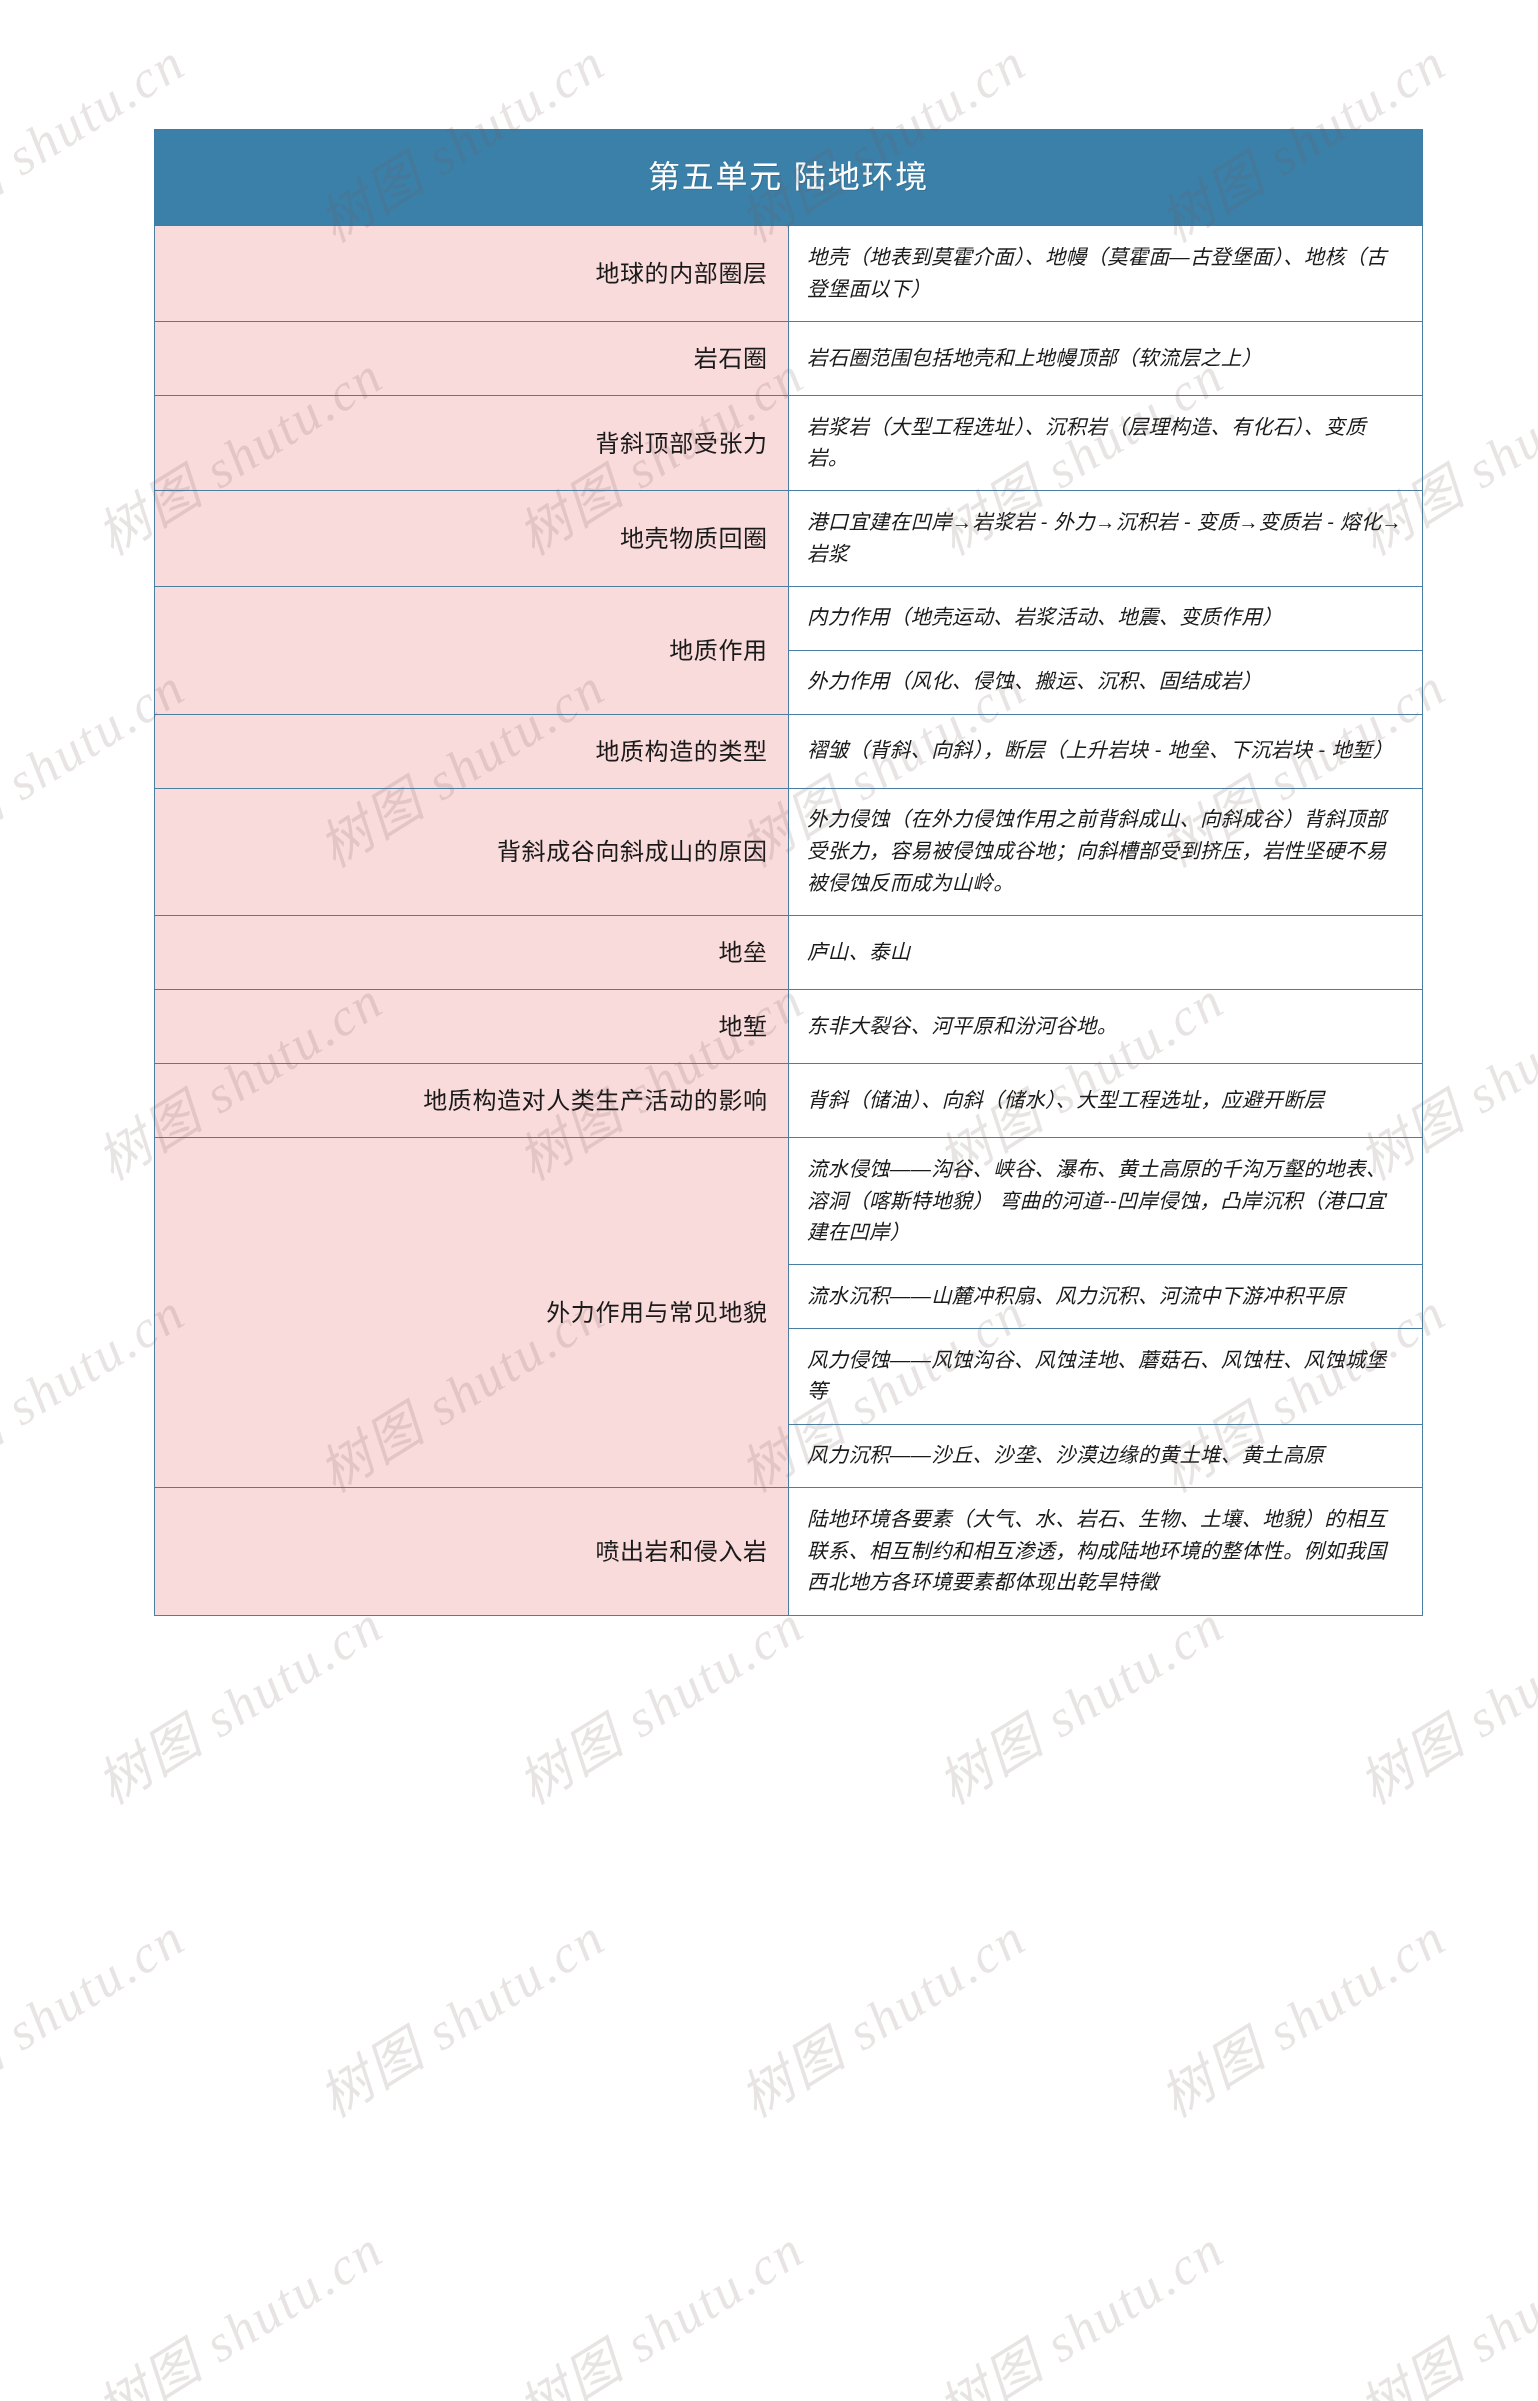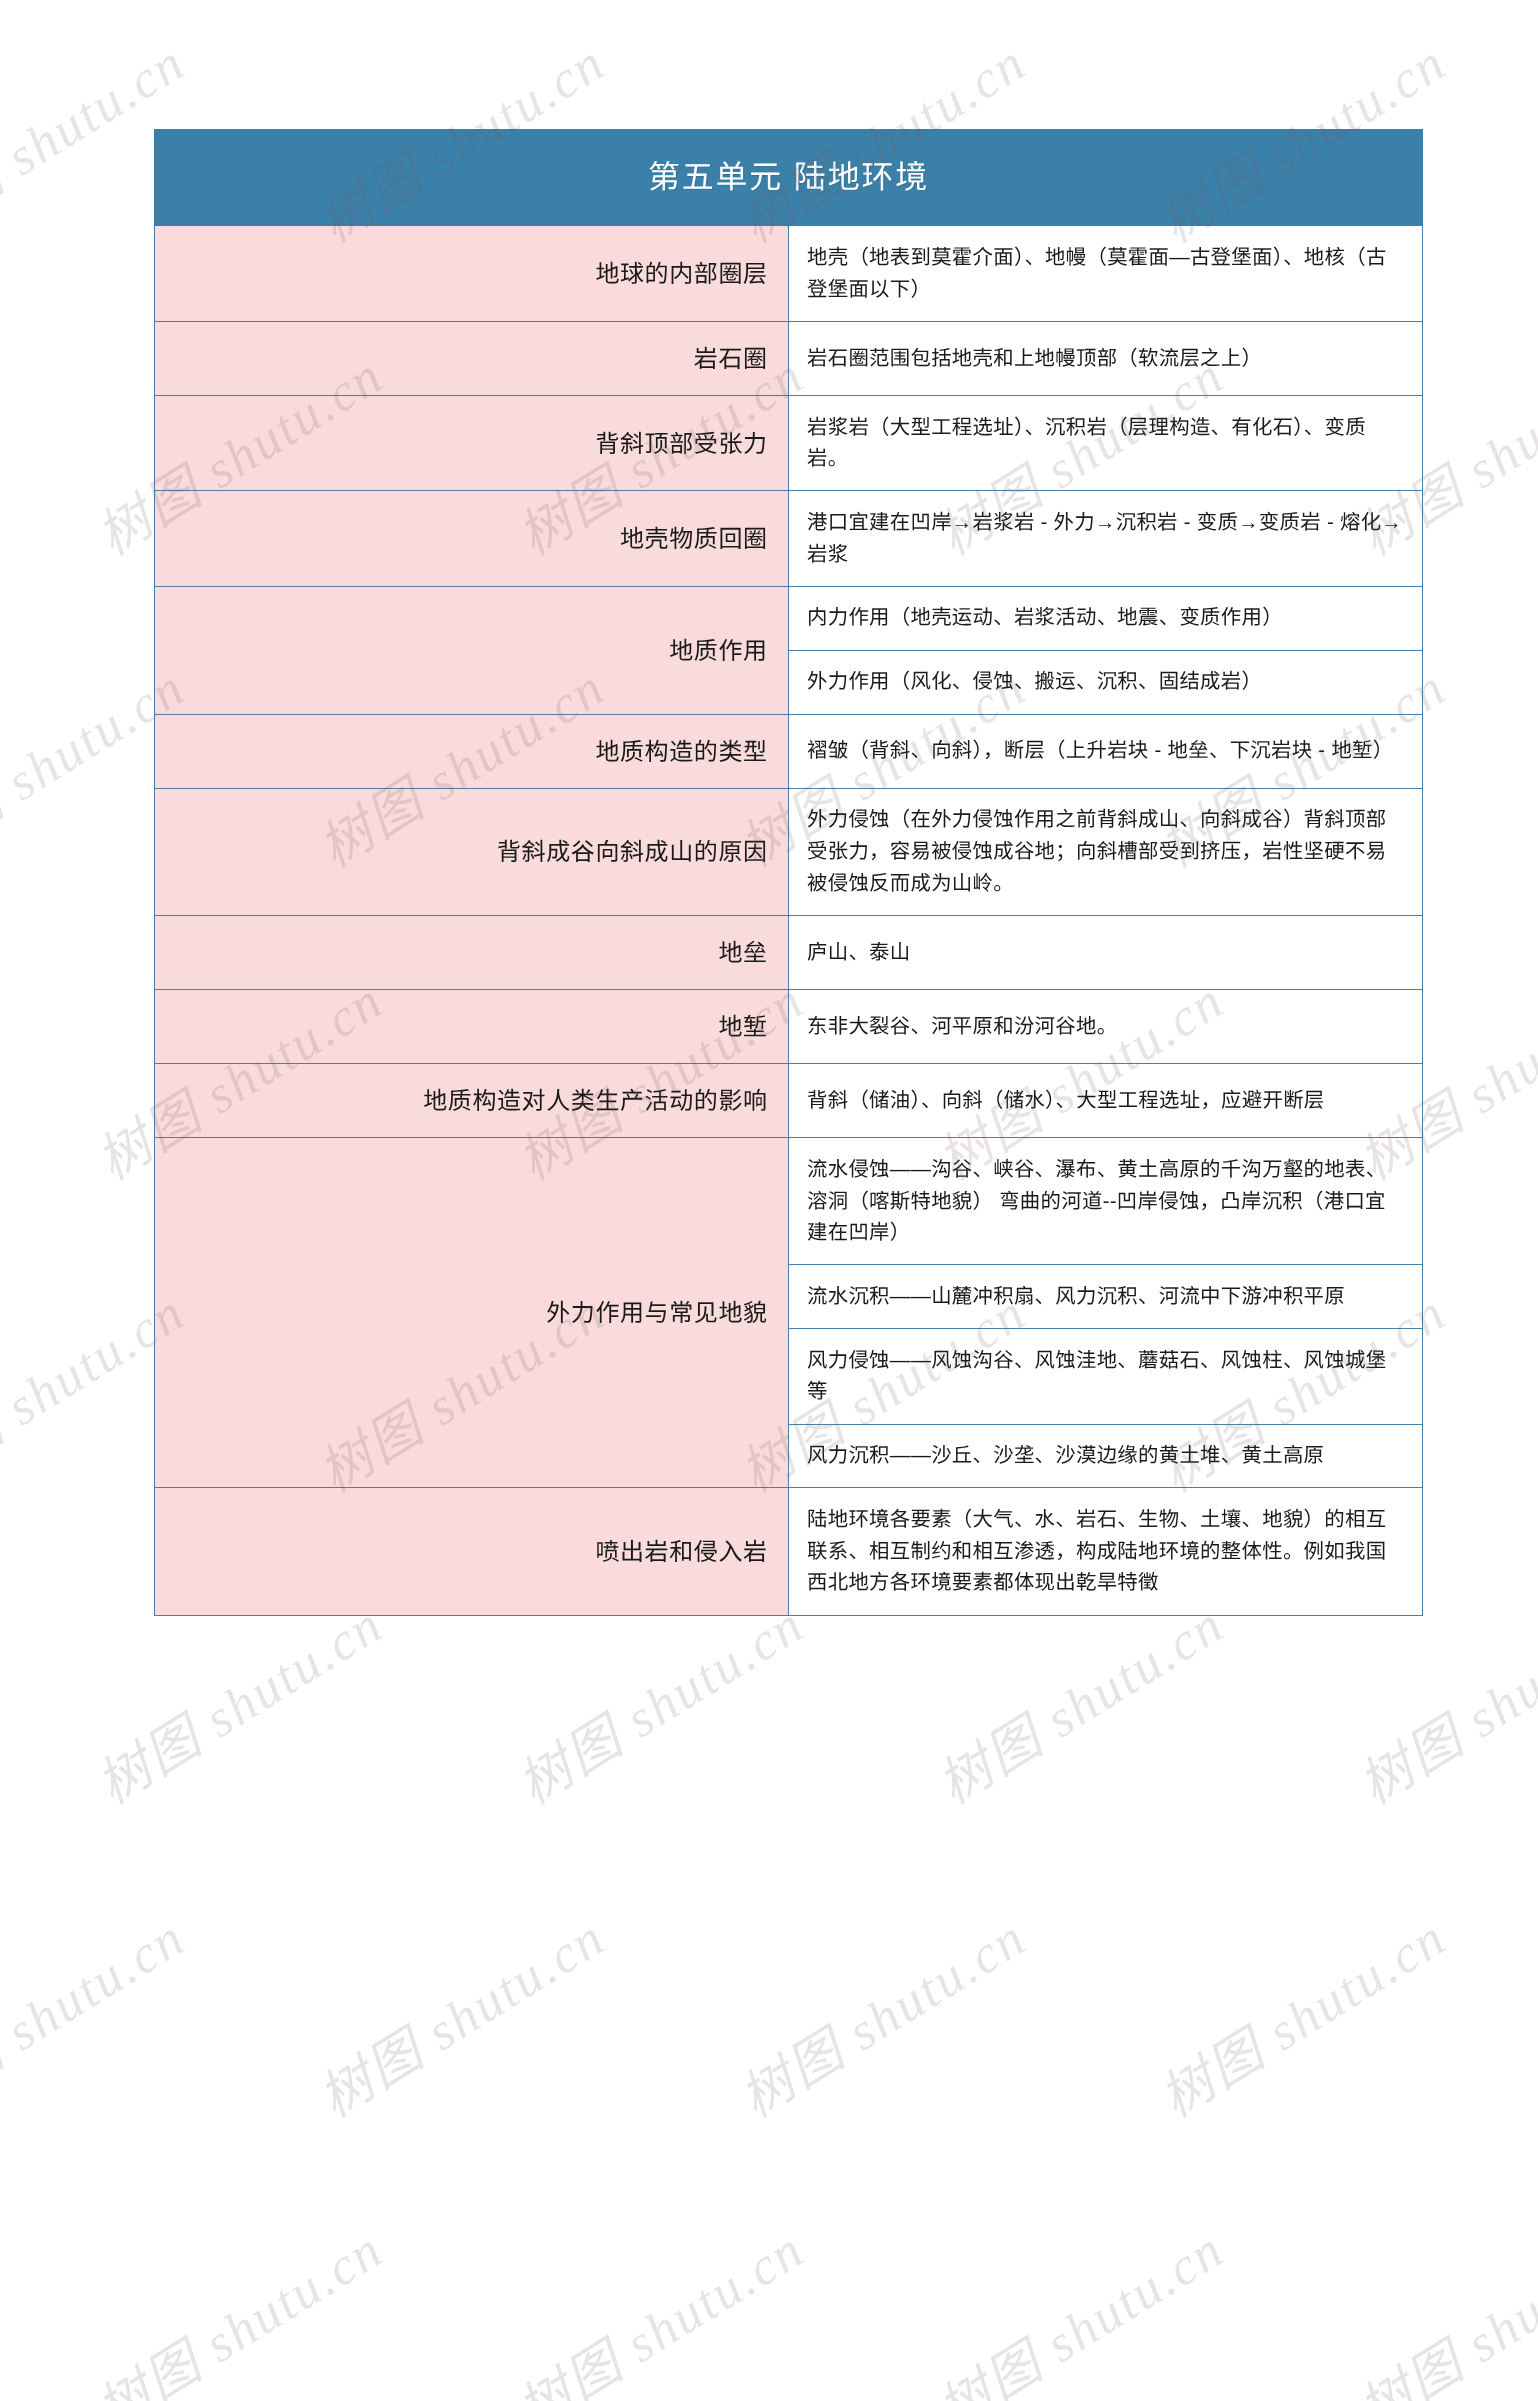--- a/index.html
+++ b/index.html
@@ -70,20 +70,21 @@
     letter-spacing: 0.6px;
     text-align: right;
   }
 
   td.val {
     width: 658px;
     background: #ffffff;
     font-size: 20.4px;
     padding: 15.6px 18px 15.6px 18px;
     letter-spacing: 0.3px;
+    font-style: italic;
   }
 
   
   .wm-layer {
     position: absolute;
     left: 0; top: 0;
     width: 1538px;
     height: 2401px;
     pointer-events: none;
     overflow: hidden;

